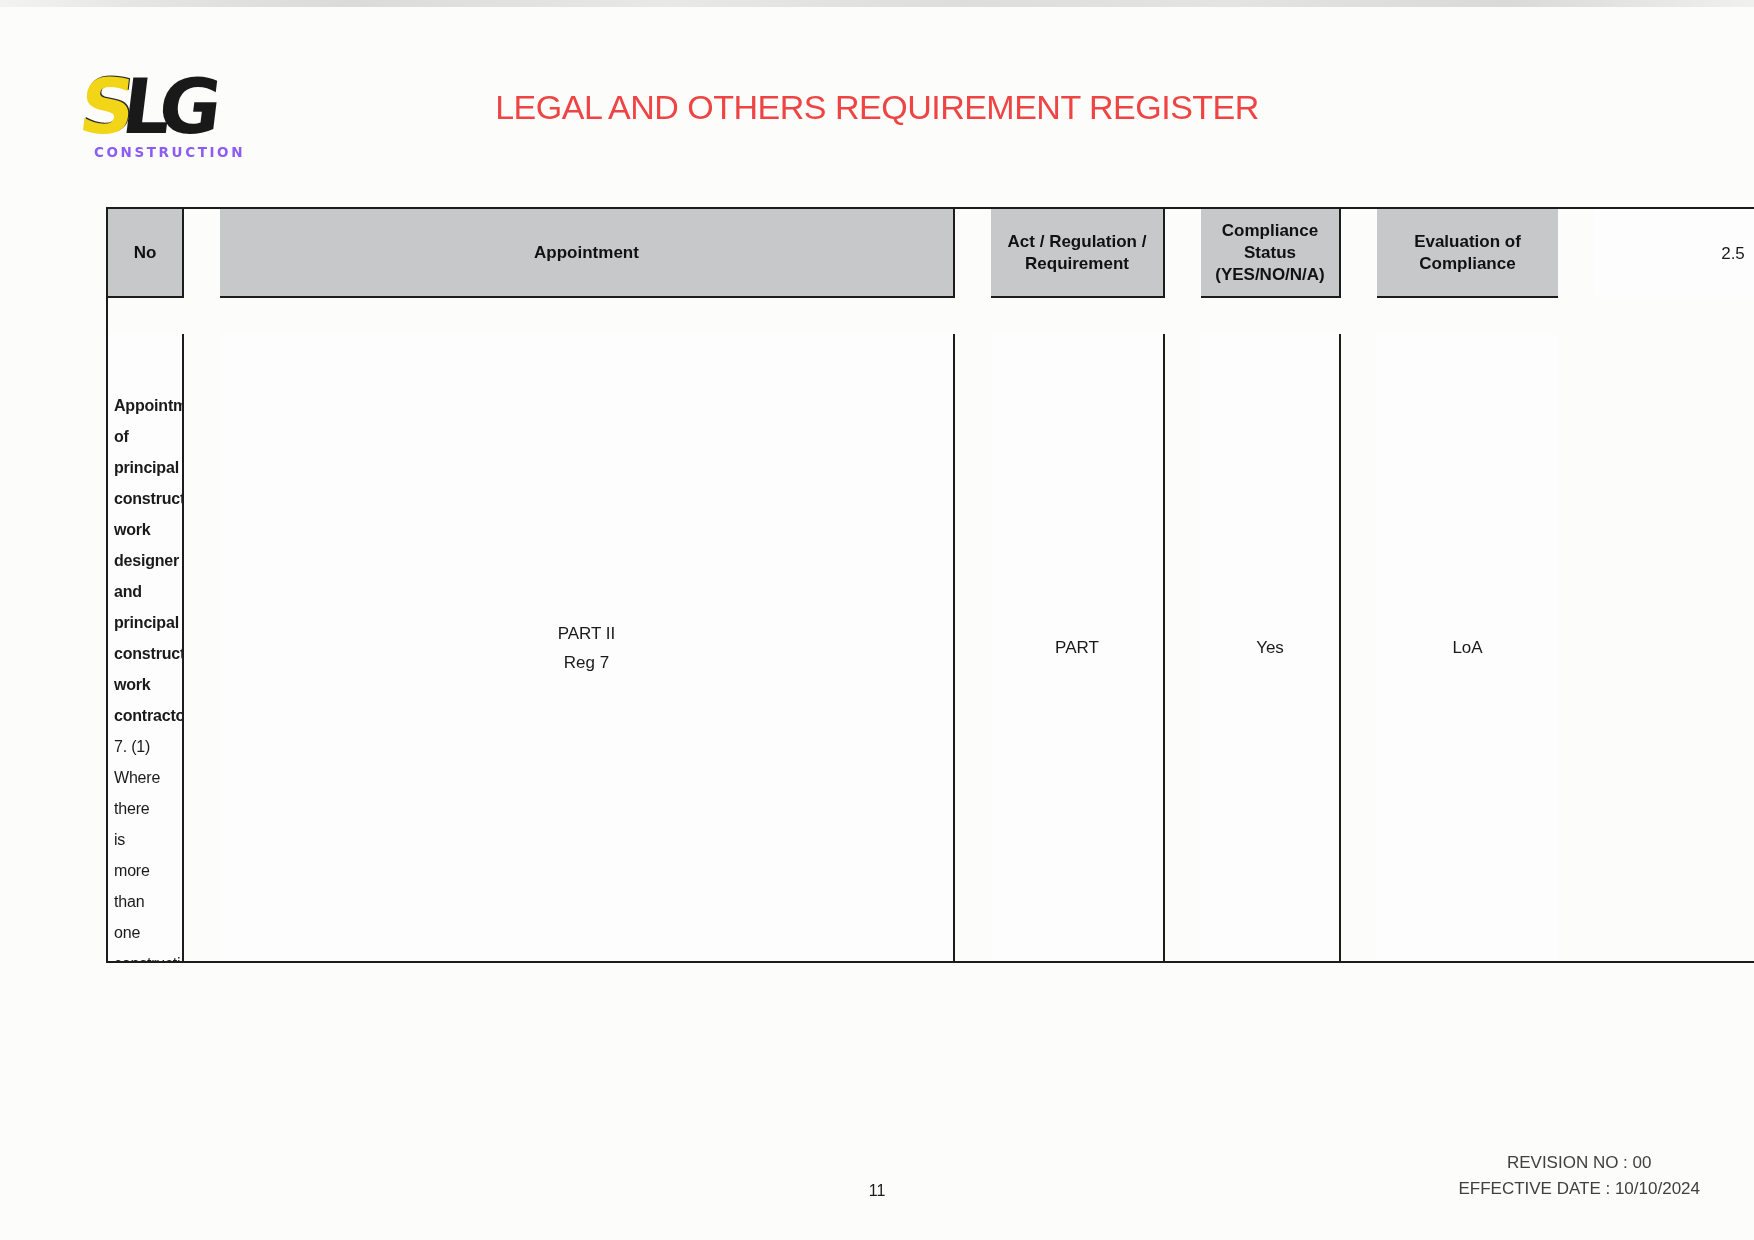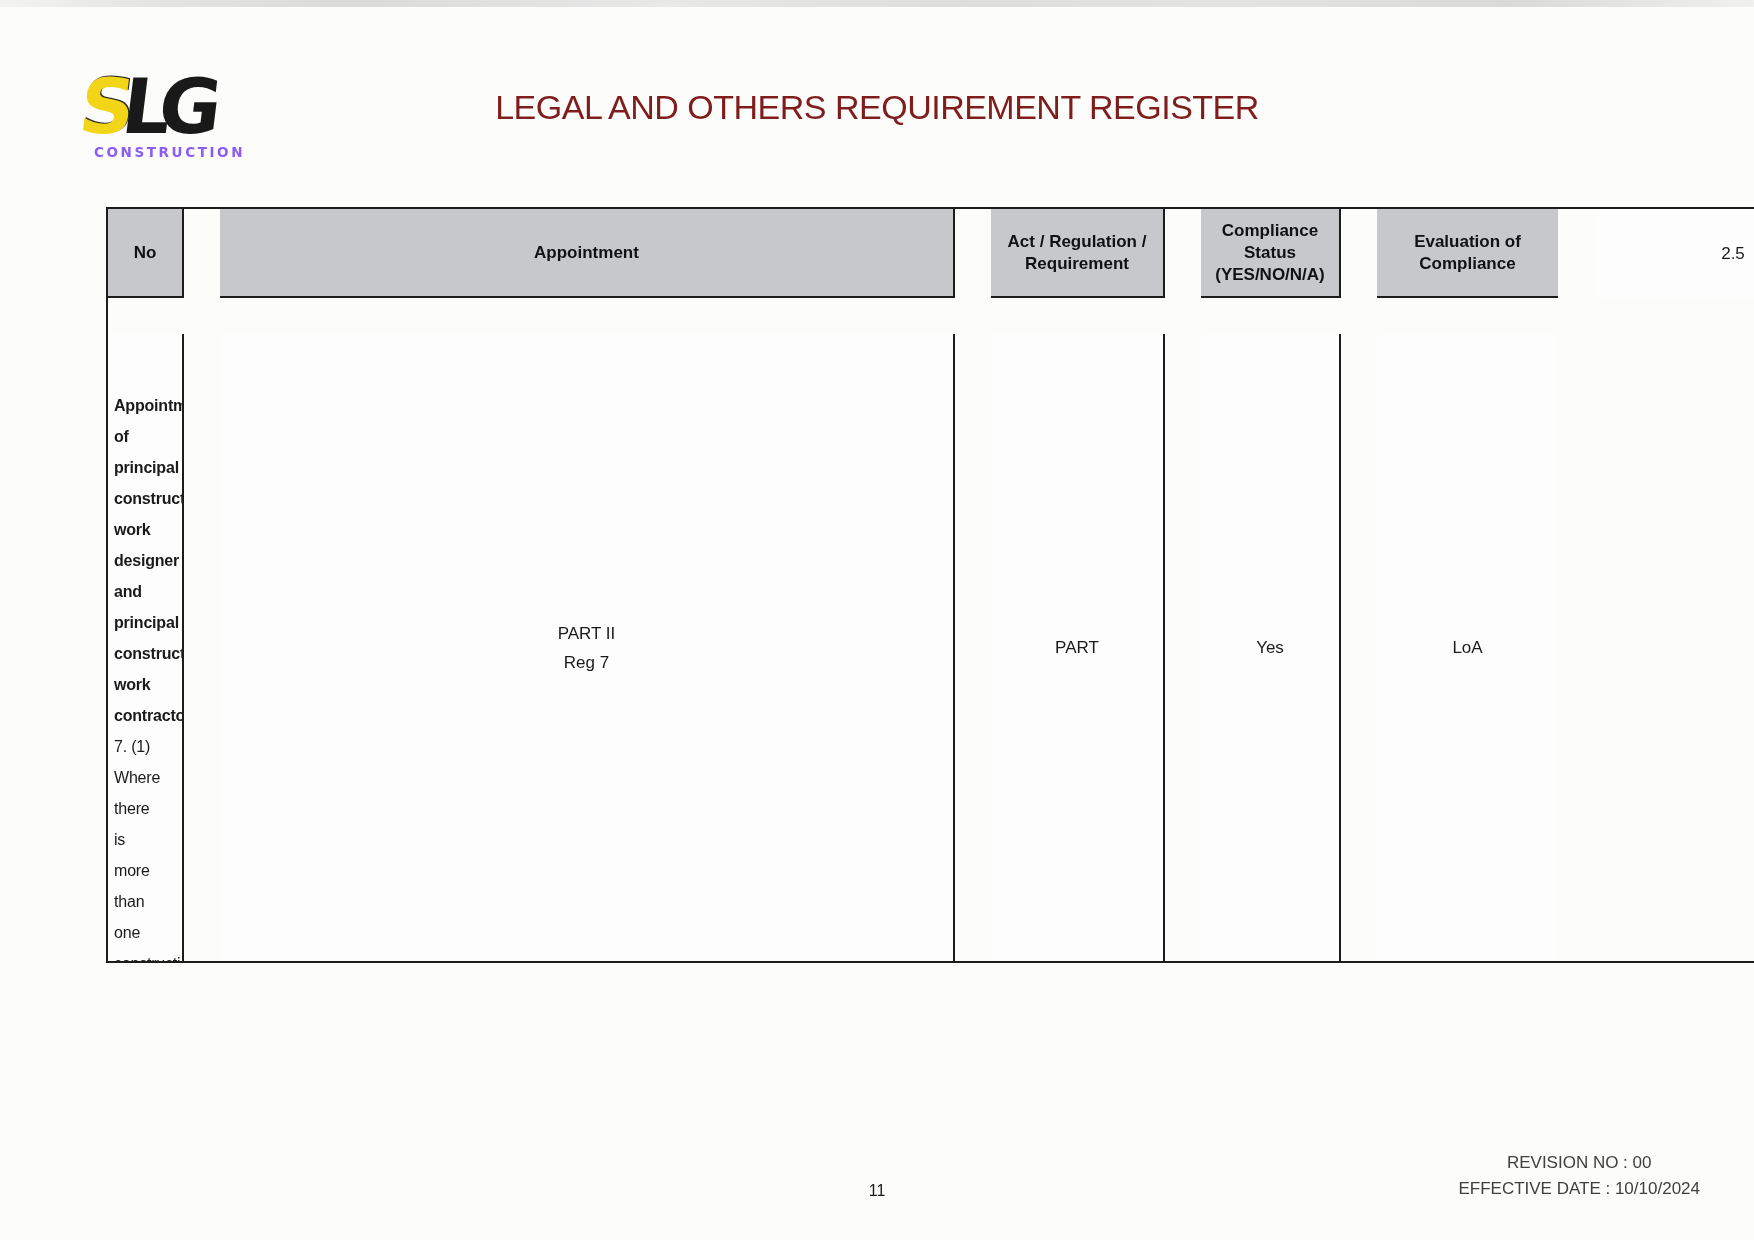--- a/index.html
+++ b/index.html
@@ -33,21 +33,21 @@
   .logo-caption{
     margin-top:2px;padding-left:14px;
     font-family:"DejaVu Sans", sans-serif;
     font-weight:900;font-size:13.5px;letter-spacing:2.6px;color:#8b5cf6;
   }
 
   
   .title{
     position:absolute;left:0;top:88px;width:1754px;
     text-align:center;
-    font-size:34px;font-weight:500;letter-spacing:-0.5px;color:#7f1d1d;
+    font-size:34px;font-weight:500;letter-spacing:-0.5px;color:#ef4444;
   }
 
   
   .register-table{
     position:absolute;left:106px;top:207px;
     display:grid;
     grid-template-columns:76px 735px 174px 140px 181px 280px;
     grid-template-rows:89px 627px;
     border:2px solid #1c1c1c;
     box-sizing:content-box;

